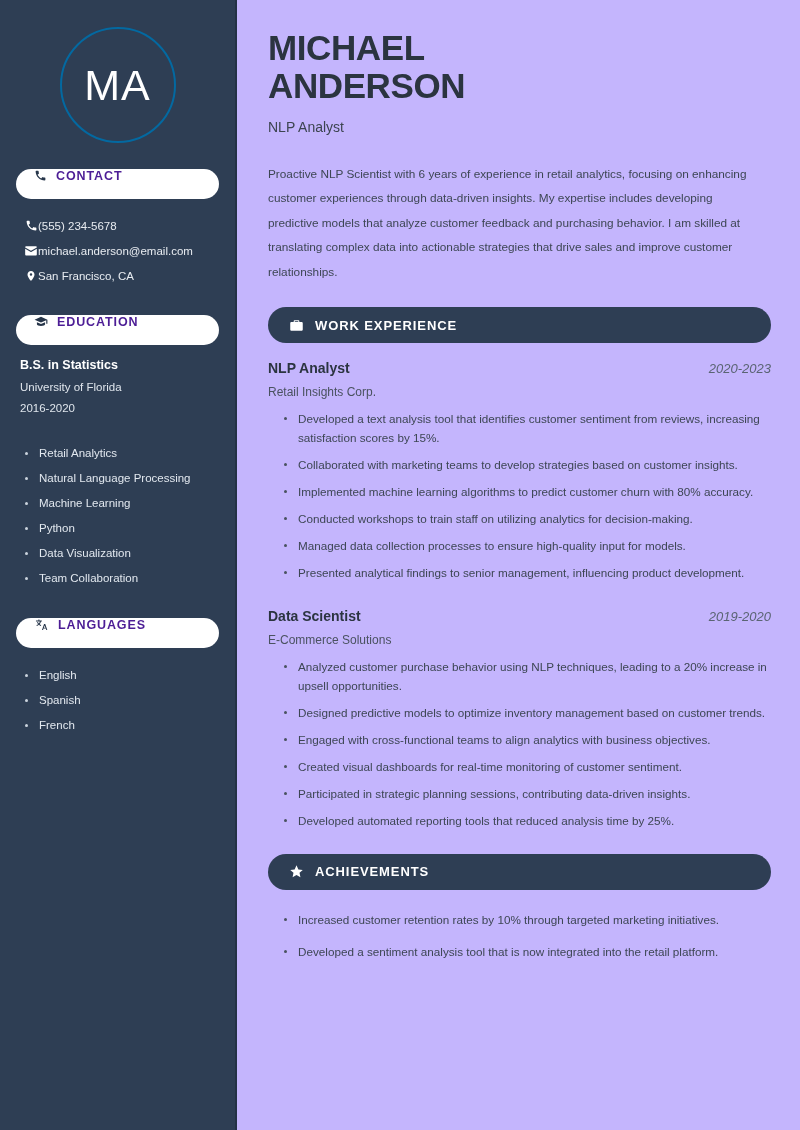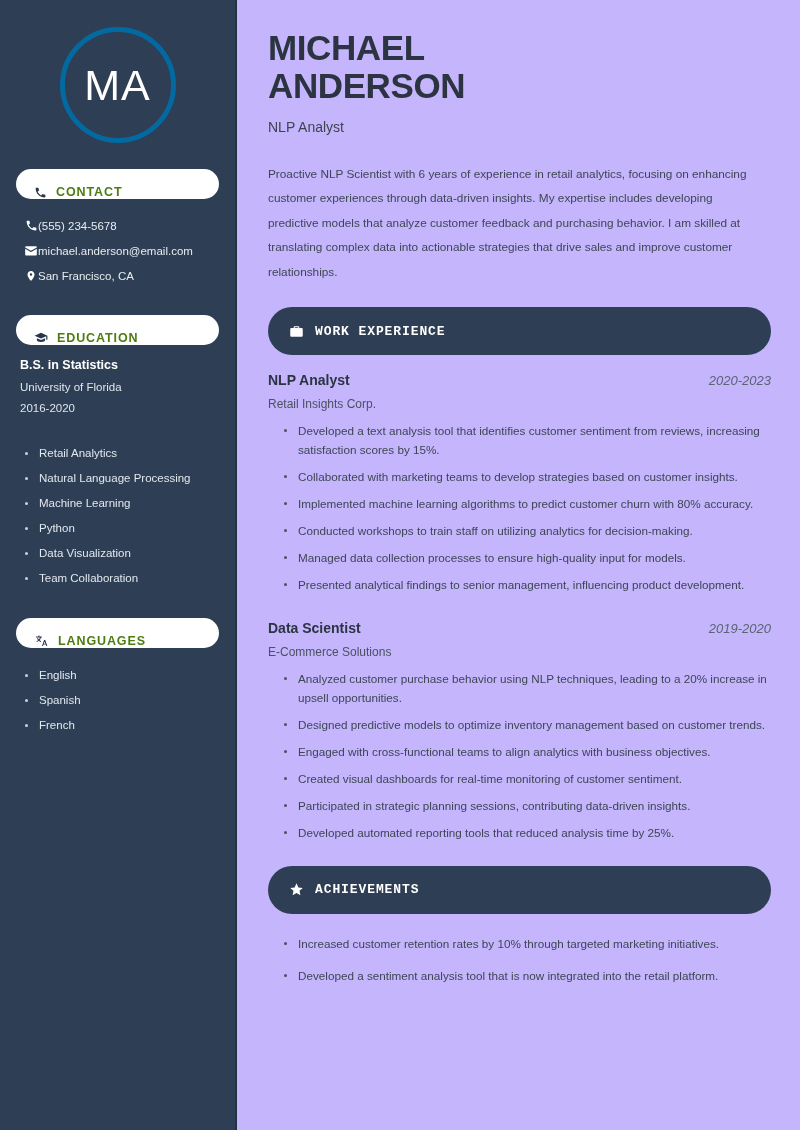--- a/index.html
+++ b/index.html
@@ -38,38 +38,38 @@
   .avatar-wrap {
     display: flex;
     justify-content: center;
     padding-top: 27px;
   }
 
   .avatar {
     width: 116px;
     height: 116px;
     border-radius: 50%;
-    border: 5px solid #0369a1;
+    border: 2px solid #0369a1;
     display: flex;
     align-items: center;
     justify-content: center;
     color: #ffffff;
     font-size: 43px;
     font-weight: 400;
     letter-spacing: 1px;
     line-height: 1;
   }
 
   .pill {
     background: #ffffff;
-    color: #4d7c0f;
+    color: #4c1d95;
     border-radius: 999px;
     height: 30px;
     display: flex;
-    align-items: flex-end;
+    align-items: flex-start;
     gap: 9px;
     padding: 0 0 0 18px;
     margin-top: 0;
     font-size: 12.5px;
     font-weight: bold;
     letter-spacing: 0.9px;
   }
 
   .pill .ico { display: flex; align-items: center; }
   .pill .ico svg { display: block; }
@@ -161,30 +161,29 @@
     font-size: 11.8px;
     line-height: 2.08;
     color: #3d4654;
     max-width: 490px;
   }
 
   .section-bar {
     margin-top: 23px;
     background: #2e3e54;
     border-radius: 999px;
-    height: 48px;
+    height: 36px;
     display: flex;
     align-items: center;
     gap: 11px;
     padding-left: 21px;
     color: #ffffff;
     font-size: 13px;
     font-weight: bold;
     letter-spacing: 0.9px;
-    font-family: Liberation Mono, monospace;
   }
   .section-bar .ico { display: flex; align-items: center; }
   .section-bar .ico svg { display: block; }
 
   .job { margin-top: 17px; }
   .job.spaced { margin-top: 25px; }
 
   .job-head {
     display: flex;
     justify-content: space-between;

